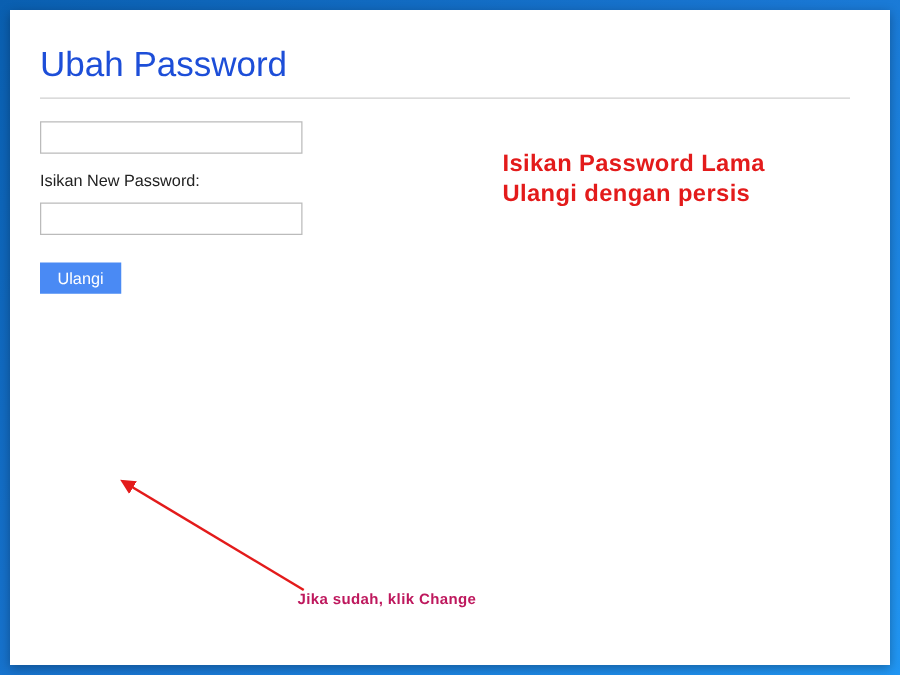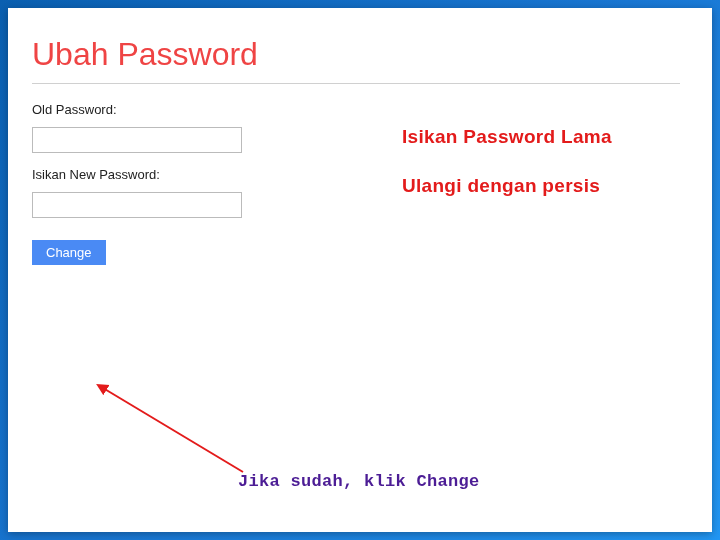--- a/index.html
+++ b/index.html
@@ -15,23 +15,23 @@
     position: absolute;
     top: 8px;
     left: 8px;
     right: 8px;
     bottom: 8px;
     background: #ffffff;
     box-shadow: 0 2px 8px rgba(0,0,0,0.3);
     padding: 28px 32px 20px 24px;
   }
   .page-title {
-    font-size: 32px;
+    font-size: 28px;
     font-weight: 300;
-    color: #ef4444;
+    color: #1d4ed8;
     margin-bottom: 10px;
   }
   .divider {
     border: none;
     border-top: 1px solid #d0d0d0;
     margin-bottom: 18px;
   }
   .form-row {
     position: relative;
     margin-bottom: 14px;
@@ -70,55 +70,54 @@
     font-size: 13px;
     padding: 5px 14px;
     cursor: pointer;
     font-family: inherit;
     margin-top: 8px;
   }
   .bottom-annotation {
     position: absolute;
     left: 230px;
     top: 464px;
-    font-family: Liberation Mono, monospace;
-    font-size: 17px;
+    font-family: Liberation Sans, sans-serif;
+    font-size: 12px;
     font-weight: 900;
-    color: #4c1d95;
+    color: #be185d;
     letter-spacing: 0.3px;
   }
   .arrow-svg {
     position: absolute;
     left: 85px;
     top: 372px;
     pointer-events: none;
   }
 </style>
 </head>
 <body>
 
 <div class="panel">
 
   <h1 class="page-title">Ubah Password</h1>
   <hr class="divider">
 
   <div class="form-row row1">
-    <label class="field-label">Old Password:</label>
     <input type="password" class="text-input" value="" style="">
     <div class="annotation">Isikan Password Lama</div>
   </div>
 
 
   <div class="form-row row3">
     <label class="field-label">Isikan New Password:</label>
     <input type="password" class="text-input" value="" style="">
     <div class="annotation">Ulangi dengan persis</div>
   </div>
 
-  <button class="change-btn">Change</button>
+  <button class="change-btn">Ulangi</button>
 
   <svg class="arrow-svg" width="200" height="110">
     <defs>
       <marker id="arrowhead" markerWidth="8" markerHeight="8" refX="2" refY="3" orient="auto">
         <polygon points="0 0, 6 3, 0 6" fill="#e31b1b"></polygon>
       </marker>
     </defs>
     <line x1="150" y1="92" x2="10" y2="8" stroke="#e31b1b" stroke-width="2" marker-end="url(#arrowhead)"></line>
   </svg>
 

